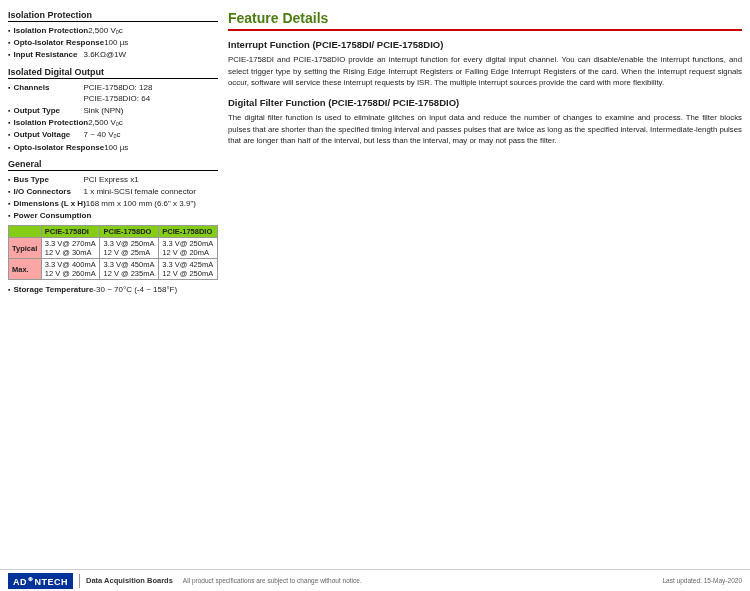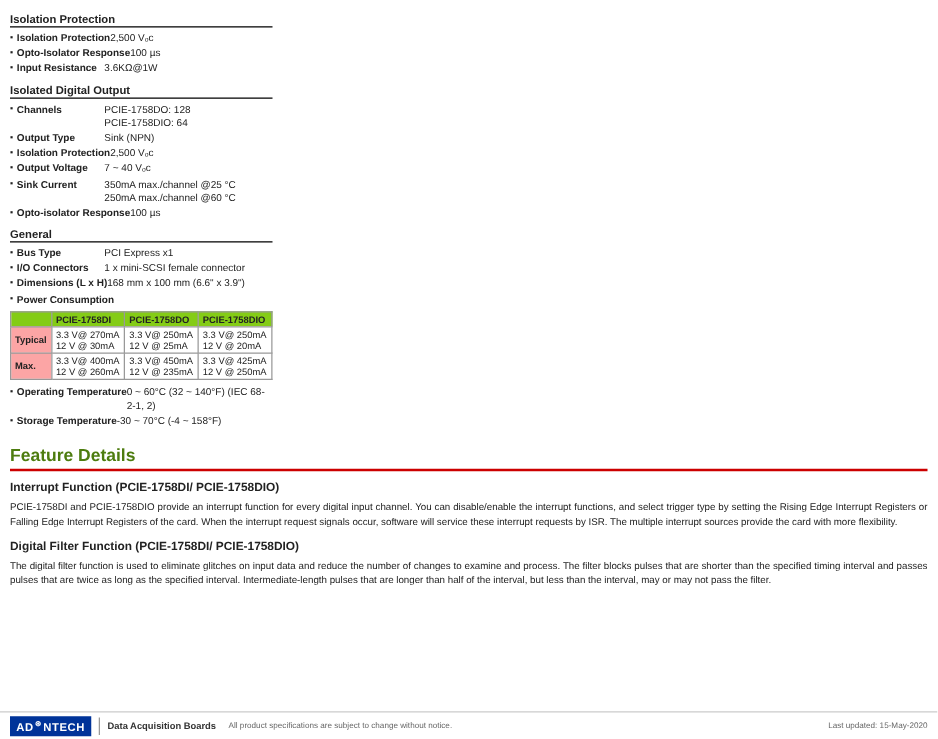--- a/index.html
+++ b/index.html
@@ -8,21 +8,21 @@
       font-size: 8px;
       color: #222;
       background: #fff;
       width: 750px;
       height: 591px;
       overflow: hidden;
       position: relative;
     }
     .main-container {
       display: flex;
-      flex-direction: column;
+      flex-direction: row;
       width: 750px;
       height: 510px;
       padding: 10px 8px 6px 8px;
       gap: 10px;
     }
     .left-col {
       width: 210px;
       flex-shrink: 0;
     }
     .right-col {
@@ -214,27 +214,20 @@
         <span class="spec-label">Output Type</span>
         <span class="spec-value">Sink (NPN)</span>
       </li>
       <li>
         <span class="spec-label">Isolation Protection</span>
         <span class="spec-value">2,500 Vₒc</span>
       </li>
       <li>
         <span class="spec-label">Output Voltage</span>
         <span class="spec-value">7 ~ 40 Vₒc</span>
-      </li>
-      <li>
-        <span class="spec-label">Sink Current</span>
-        <span class="spec-value">
-          <span class="sub-value-line">350mA max./channel @25 °C</span>
-          <span class="sub-value-line">250mA max./channel @60 °C</span>
-        </span>
       </li>
       <li>
         <span class="spec-label">Opto-isolator Response</span>
         <span class="spec-value">100 µs</span>
       </li>
     </ul>
 
     <div class="section-title">General</div>
     <ul class="spec-list">
       <li>
@@ -281,24 +274,20 @@
           <td style="white-space:pre-line">3.3 V@ 450mA
 12 V @ 235mA</td>
           <td style="white-space:pre-line">3.3 V@ 425mA
 12 V @ 250mA</td>
         </tr>
       </tbody>
     </table>
 
     <ul class="spec-list" style="margin-top:4px;">
       <li>
-        <span class="spec-label">Operating Temperature</span>
-        <span class="spec-value">0 ~ 60°C (32 ~ 140°F) (IEC 68-2-1, 2)</span>
-      </li>
-      <li>
         <span class="spec-label">Storage Temperature</span>
         <span class="spec-value">-30 ~ 70°C (-4 ~ 158°F)</span>
       </li>
     </ul>
   </div>
 
   <div class="right-col">
 
 
     <div class="feature-title">Feature Details</div>

